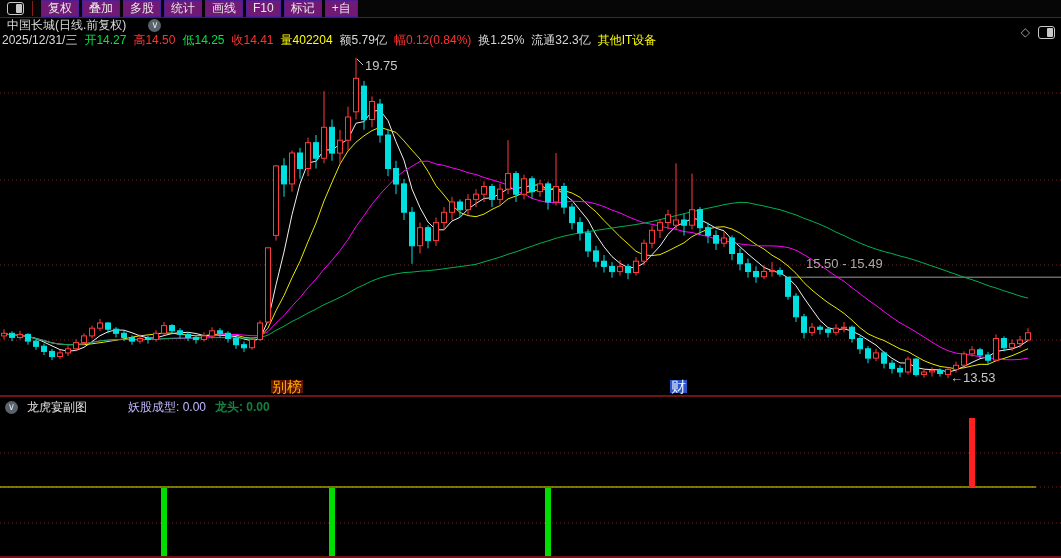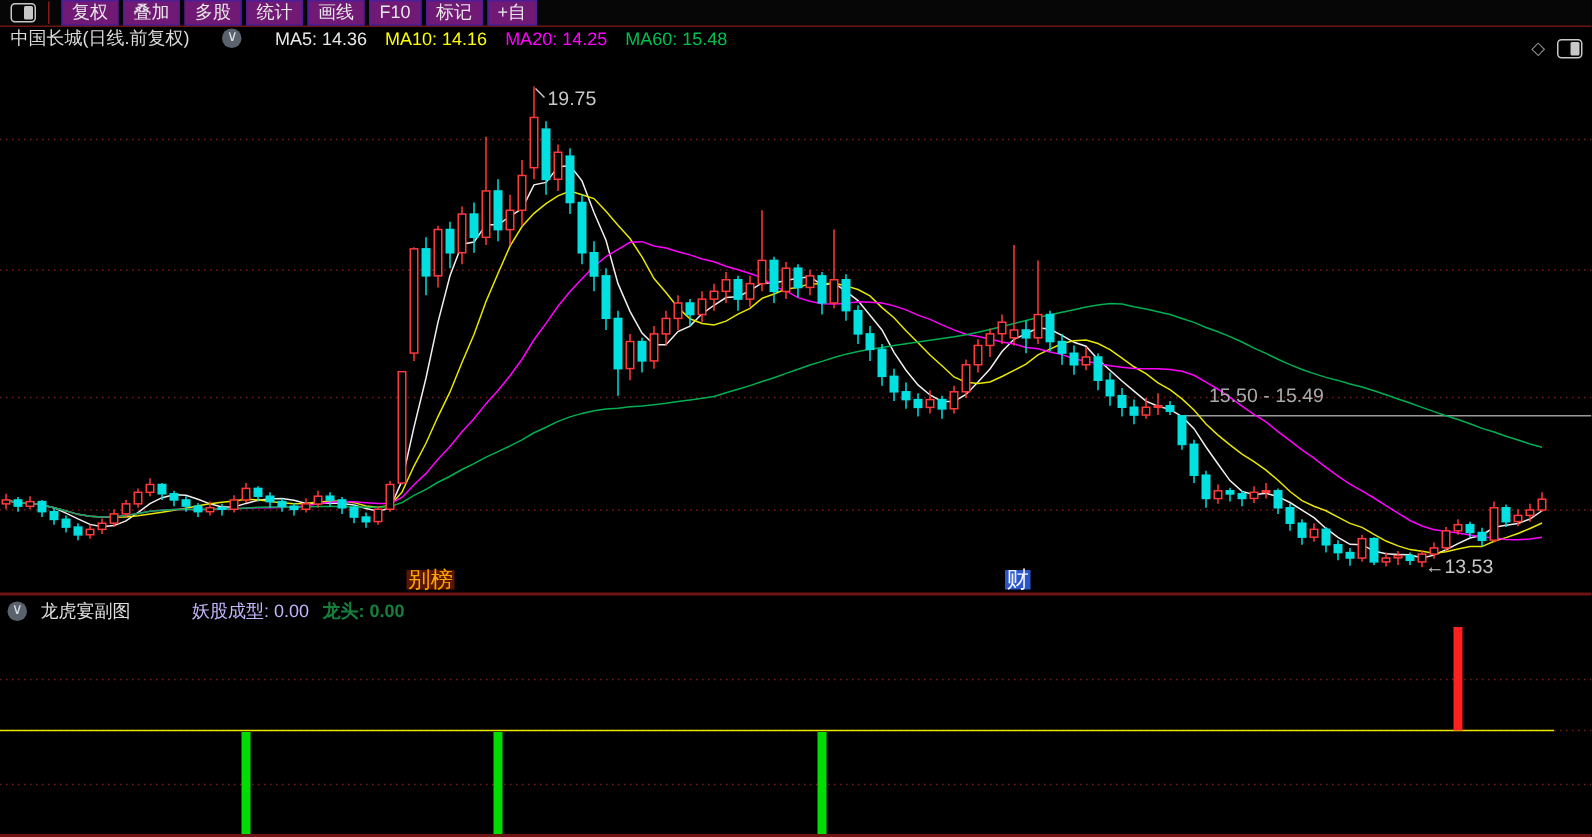--- a/index.html
+++ b/index.html
@@ -58,33 +58,40 @@
         <span class="tb-btn">画线</span>
         <span class="tb-btn">F10</span>
         <span class="tb-btn">标记</span>
         <span class="tb-btn">+自</span>
       </div>
   </div>
 
   <div class="info1">
     <span class="title">中国长城(日线.前复权)</span>
     <span class="chev">∨</span>
-    <span id="ma-row">
-        <span style="color: rgb(232, 232, 232);">MA5: 14.36</span>
-        <span style="color: rgb(255, 255, 0);">MA10: 14.16</span>
-        <span style="color: rgb(255, 0, 255);">MA20: 14.25</span>
-        <span style="color: rgb(0, 192, 80);">MA60: 15.48</span>
-      </span>
   </div>
   <div class="corner-icons">
     <span class="diamond">◇</span>
     <span class="win-icon" style="margin:0;">
         <span class="win-fill"></span>
       </span>
   </div>
+  <div class="info2" id="info-row">
+      <span class="date">2025/12/31/三</span>
+      <span style="color: rgb(0, 226, 70);">开14.27</span>
+      <span style="color: rgb(255, 50, 50);">高14.50</span>
+      <span style="color: rgb(0, 226, 70);">低14.25</span>
+      <span style="color: rgb(255, 50, 50);">收14.41</span>
+      <span style="color: rgb(255, 255, 0);">量402204</span>
+      <span style="color: rgb(216, 216, 216);">额5.79亿</span>
+      <span style="color: rgb(255, 50, 50);">幅0.12(0.84%)</span>
+      <span style="color: rgb(216, 216, 216);">换1.25%</span>
+      <span style="color: rgb(216, 216, 216);">流通32.3亿</span>
+      <span style="color: rgb(255, 255, 0);">其他IT设备</span>
+    </div>
 
   <div class="main-chart">
     <svg id="main-svg" width="1061" height="349">
         <g>
           <line x1="0" y1="47" x2="1061" y2="47" stroke="#702020" stroke-dasharray="1 3" stroke-width="1"></line>
           <line x1="0" y1="134" x2="1061" y2="134" stroke="#702020" stroke-dasharray="1 3" stroke-width="1"></line>
           <line x1="0" y1="219" x2="1061" y2="219" stroke="#702020" stroke-dasharray="1 3" stroke-width="1"></line>
           <line x1="0" y1="294" x2="1061" y2="294" stroke="#702020" stroke-dasharray="1 3" stroke-width="1"></line>
         </g>
         <line x1="788" y1="231.18181818181816" x2="1061" y2="231.18181818181816" stroke="#9a9a9a" stroke-width="1"></line>

